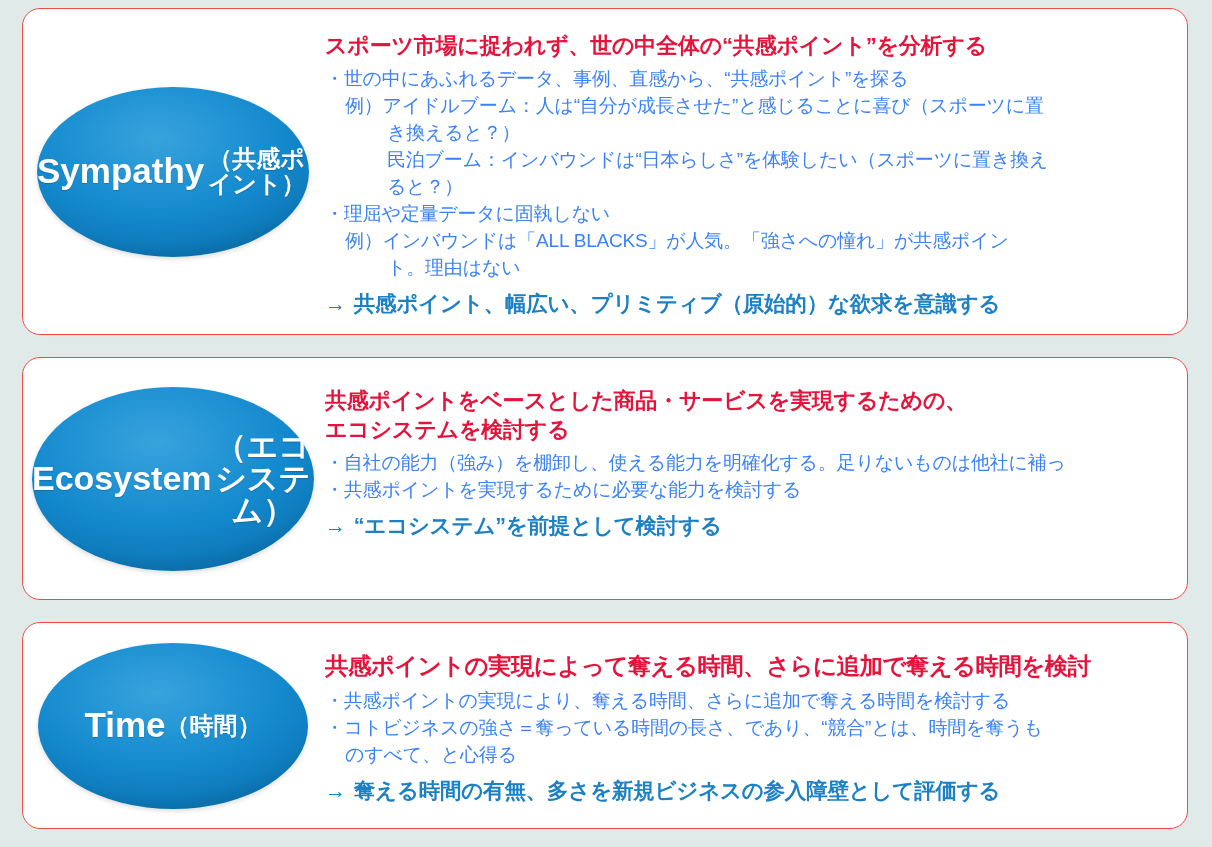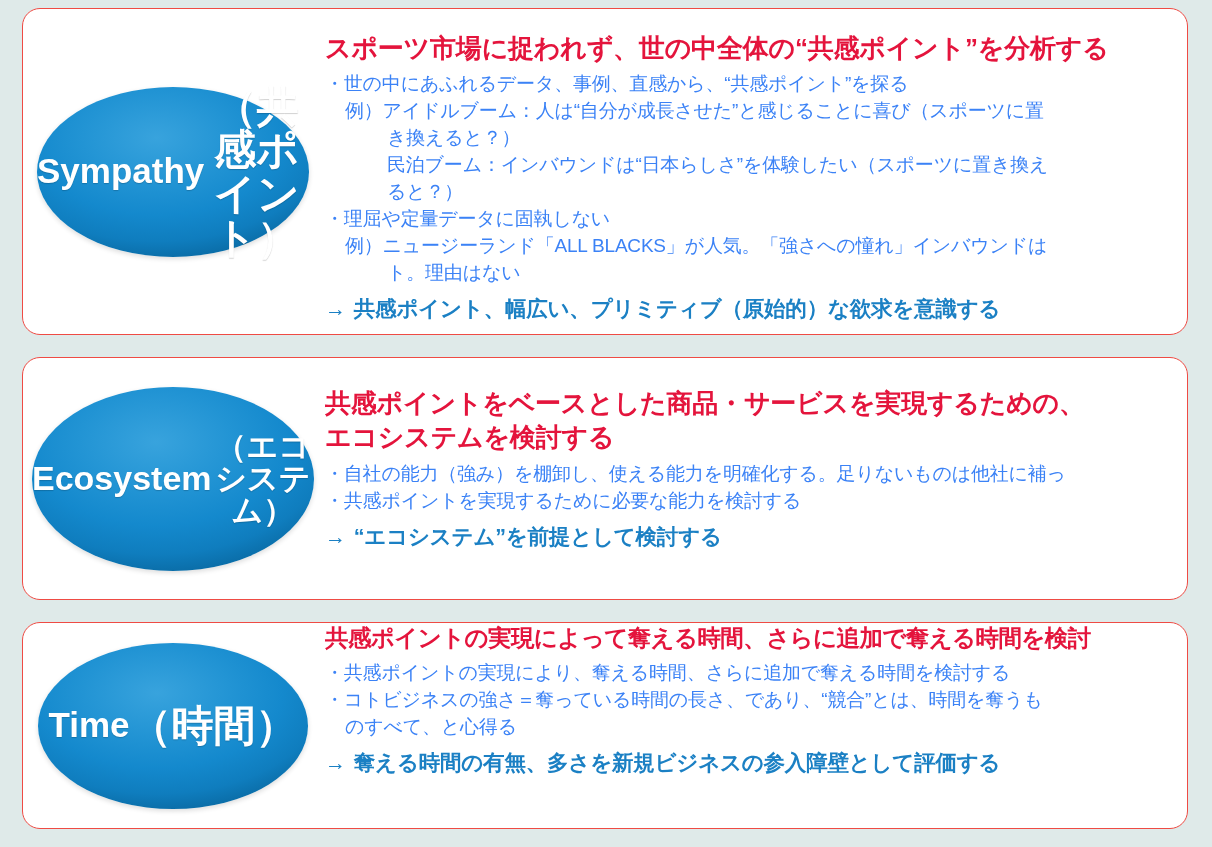--- a/index.html
+++ b/index.html
@@ -70,46 +70,46 @@
     color: #ffffff;
     box-shadow: 0 2px 5px rgba(0,0,0,0.14);
   }
   .ellipse .en {
     font-size: 35px;
     font-weight: 700;
     letter-spacing: 0px;
     text-shadow: 0 1px 1px rgba(0,0,0,0.18);
   }
   .ellipse .jp {
-    font-size: 42px;
+    font-size: 24px;
     font-weight: 700;
     margin-top: 1px;
     text-shadow: 0 1px 1px rgba(0,0,0,0.18);
   }
   .card-ecosystem .ellipse { width: 282px; height: 184px; }
   .card-ecosystem .ellipse .en { font-size: 34px; }
   .card-ecosystem .ellipse .jp { font-size: 31px; }
   .card-time .ellipse { width: 270px; height: 166px; }
 
   
   .content {
     flex: 1 1 auto;
     padding-right: 14px;
     padding-left: 2px;
     align-self: flex-start;
     margin-top: 0;
   }
   .card-sympathy  .content { margin-top: 22px; }
   .card-ecosystem .content { margin-top: 28px; }
-  .card-time      .content { }
+  .card-time      .content { margin-top: 28px; }
 
   .heading {
     color: #e4143c;
     font-weight: 700;
-    font-size: 26px;
+    font-size: 22px;
     line-height: 1.32;
     letter-spacing: -0.2px;
     margin-bottom: 6px;
   }
   .card-time .heading { font-size: 23.5px; letter-spacing: -0.6px; }
 
   .body-line {
     color: #3b82f6;
     font-size: 19px;
     line-height: 1.42;
@@ -146,21 +146,21 @@
       </div>
     </div>
     <div class="content">
       <div class="heading">スポーツ市場に捉われず、世の中全体の“共感ポイント”を分析する</div>
       <div class="body-line i0">・世の中にあふれるデータ、事例、直感から、“共感ポイント”を探る</div>
       <div class="body-line i1">例）アイドルブーム：人は“自分が成長させた”と感じることに喜び（スポーツに置</div>
       <div class="body-line i3">き換えると？）</div>
       <div class="body-line i3">民泊ブーム：インバウンドは“日本らしさ”を体験したい（スポーツに置き換え</div>
       <div class="body-line i3">ると？）</div>
       <div class="body-line i0">・理屈や定量データに固執しない</div>
-      <div class="body-line i1">例）ニュージーランド「ALL BLACKS」が人気。「強さへの憧れ」インバウンドは</div>
+      <div class="body-line i1">例）インバウンドは「ALL BLACKS」が人気。「強さへの憧れ」が共感ポイン</div>
       <div class="body-line i3">ト。理由はない</div>
       <div class="conclusion">
         <span class="arrow">→</span>
         <span>共感ポイント、幅広い、プリミティブ（原始的）な欲求を意識する</span>
       </div>
     </div>
   </section>
 
   <section class="card card-ecosystem">
     <div class="badge-col">

